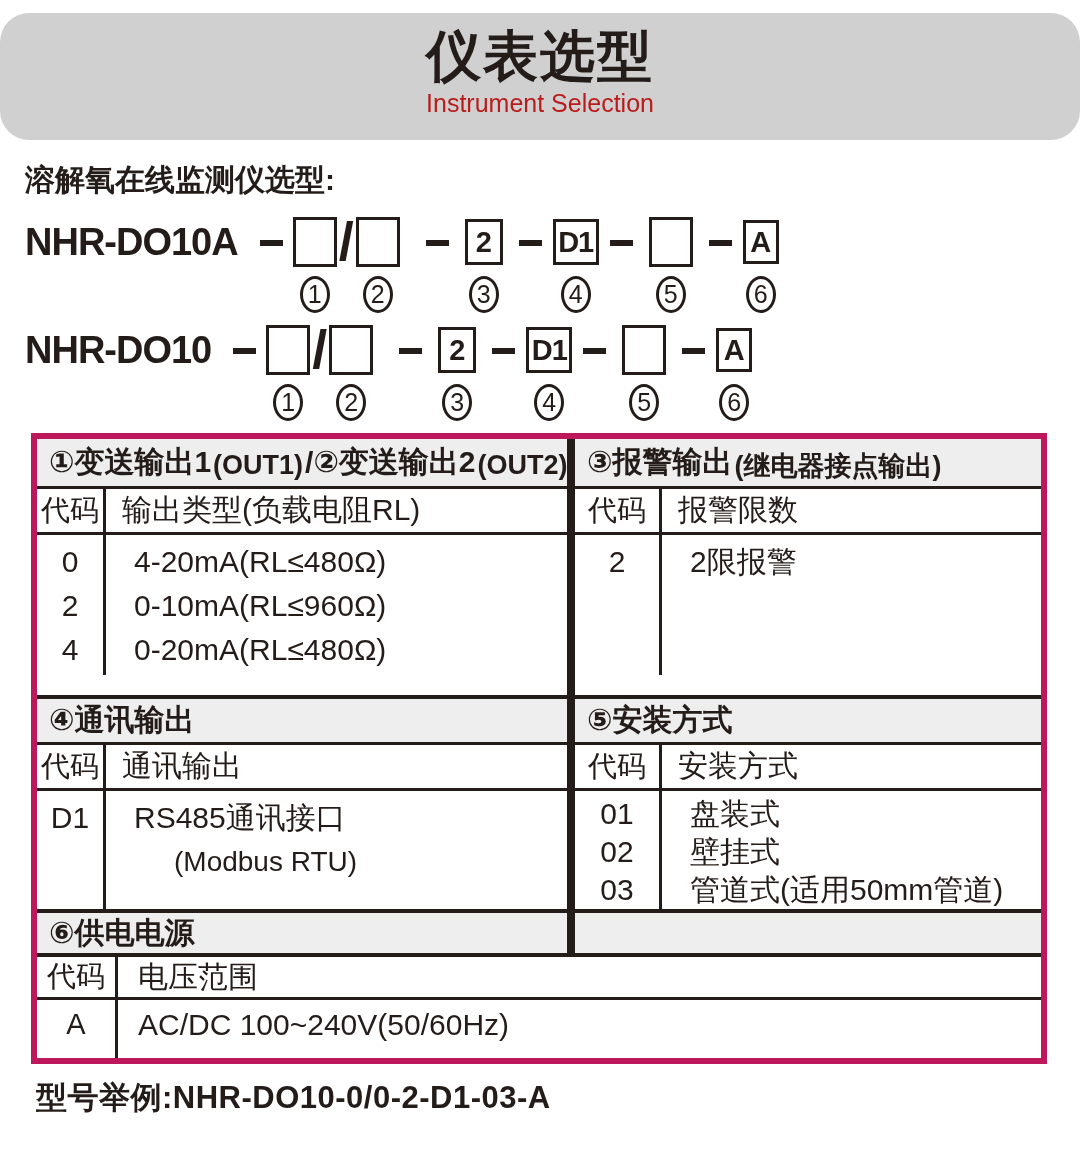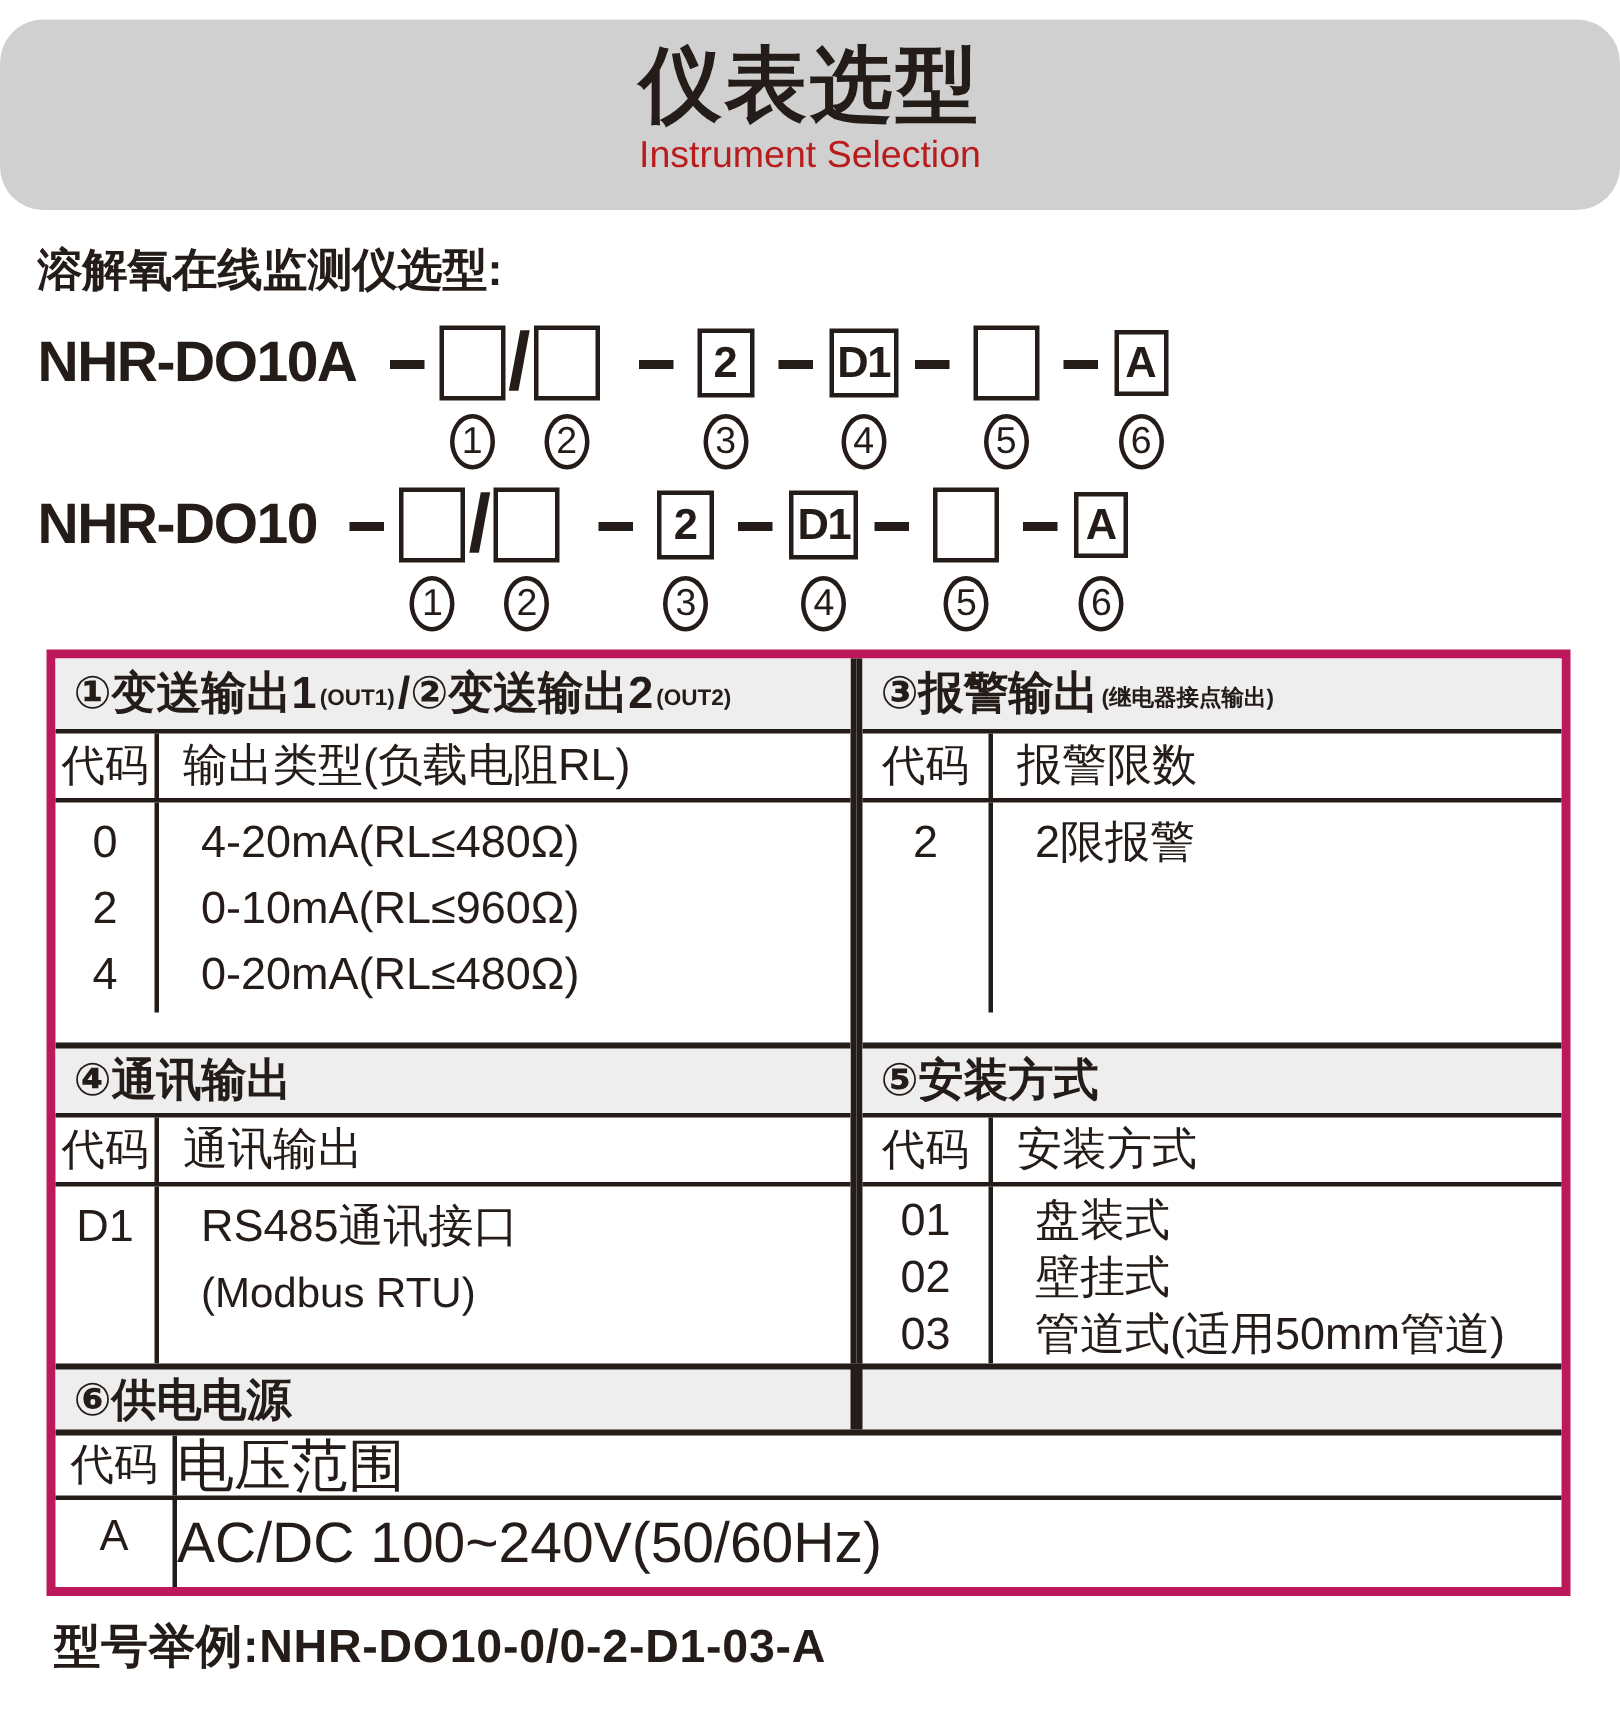--- a/index.html
+++ b/index.html
@@ -38,48 +38,48 @@
   .mgap1 { margin-right: 22px; } .mgap2 { margin-right: 10px; }
   .gap-lg { margin-right: 26px; } .gap-md { margin-right: 16px; } .gap-sm { margin-right: 11px; }
   
   .tbl { margin: 12px 0 0 31px; width: 1016px; border: 6px solid #be185d; }
   .two-col { display: flex; }
   .half-l { width: 534px; border-right: 4px solid #241c18; }
   .half-r { flex: 1; border-left: 4px solid #241c18; }
   .sec-head { height: 50px; background: #eeeeee; border-bottom: 3px solid #241c18;
               display: flex; align-items: center; padding-left: 12px; white-space: nowrap; }
   .sec-head .big { font-size: 30px; font-weight: bold; }
-  .sec-head .small { font-size: 15px; font-weight: bold; padding: 6px 2px 0 2px; }
+  .sec-head .small { font-size: 27px; font-weight: bold; padding: 6px 2px 0 2px; }
   .sec2 { height: 50px; margin-top: 20px; }
   .col-head { height: 46px; border-bottom: 3px solid #241c18; display: flex; }
   .code-w { width: 69px; border-right: 3px solid #241c18; display: flex; align-items: center;
             justify-content: center; font-size: 29px; }
   .half-r .code-w { width: 87px; }
   .desc-w { flex: 1; display: flex; align-items: center; padding-left: 16px; font-size: 30px; }
   .body { display: flex; }
   .body-s1 { height: 140px; }
   .body-s2 { height: 118px; }
   .bcol-code { width: 69px; border-right: 3px solid #241c18; text-align: center; }
   .half-r .bcol-code { width: 87px; }
   .bcol-desc { flex: 1; padding-left: 28px; }
   .ln { line-height: 44px; font-size: 30px; }
   .pad-t { padding-top: 5px; }
   .ln-sm { line-height: 38px; font-size: 30px; }
   .pad-t2 { padding-top: 4px; }
-  .ln-mono { font-size: 28px; }
+  .ln-mono { font-size: 28px; margin-left: 40px; }
   
   .s3-head { height: 48px; background: #eeeeee; border-top: 4px solid #241c18;
              border-bottom: 4px solid #241c18; display: flex; align-items: center;
              padding-left: 12px; position: relative; }
   .s3-head .big { font-size: 30px; font-weight: bold; }
   .s3-divider { position: absolute; left: 530px; top: -4px; width: 8px; height: calc(100% + 4px); background: #241c18; }
   .s3-colhead { height: 43px; border-bottom: 3px solid #241c18; display: flex; }
   .s3-code { width: 81px; border-right: 3px solid #241c18; display: flex; align-items: center;
              justify-content: center; font-size: 29px; }
-  .s3-desc { flex: 1; display: flex; align-items: center; font-size: 38px; }
+  .s3-desc { flex: 1; display: flex; align-items: center; padding-left: 20px; font-size: 30px; }
   .s3-body { height: 58px; display: flex; }
   .s3-body .s3-code { align-items: flex-start; padding-top: 8px; border-right: 3px solid #241c18; }
   .s3-body .s3-desc { align-items: flex-start; padding-top: 8px; }
   
   .example { margin: 13px 0 0 36px; font-size: 31px; font-weight: bold; letter-spacing: 0.5px; }
 </style>
 </head>
 <body>
 
 <div class="banner">

